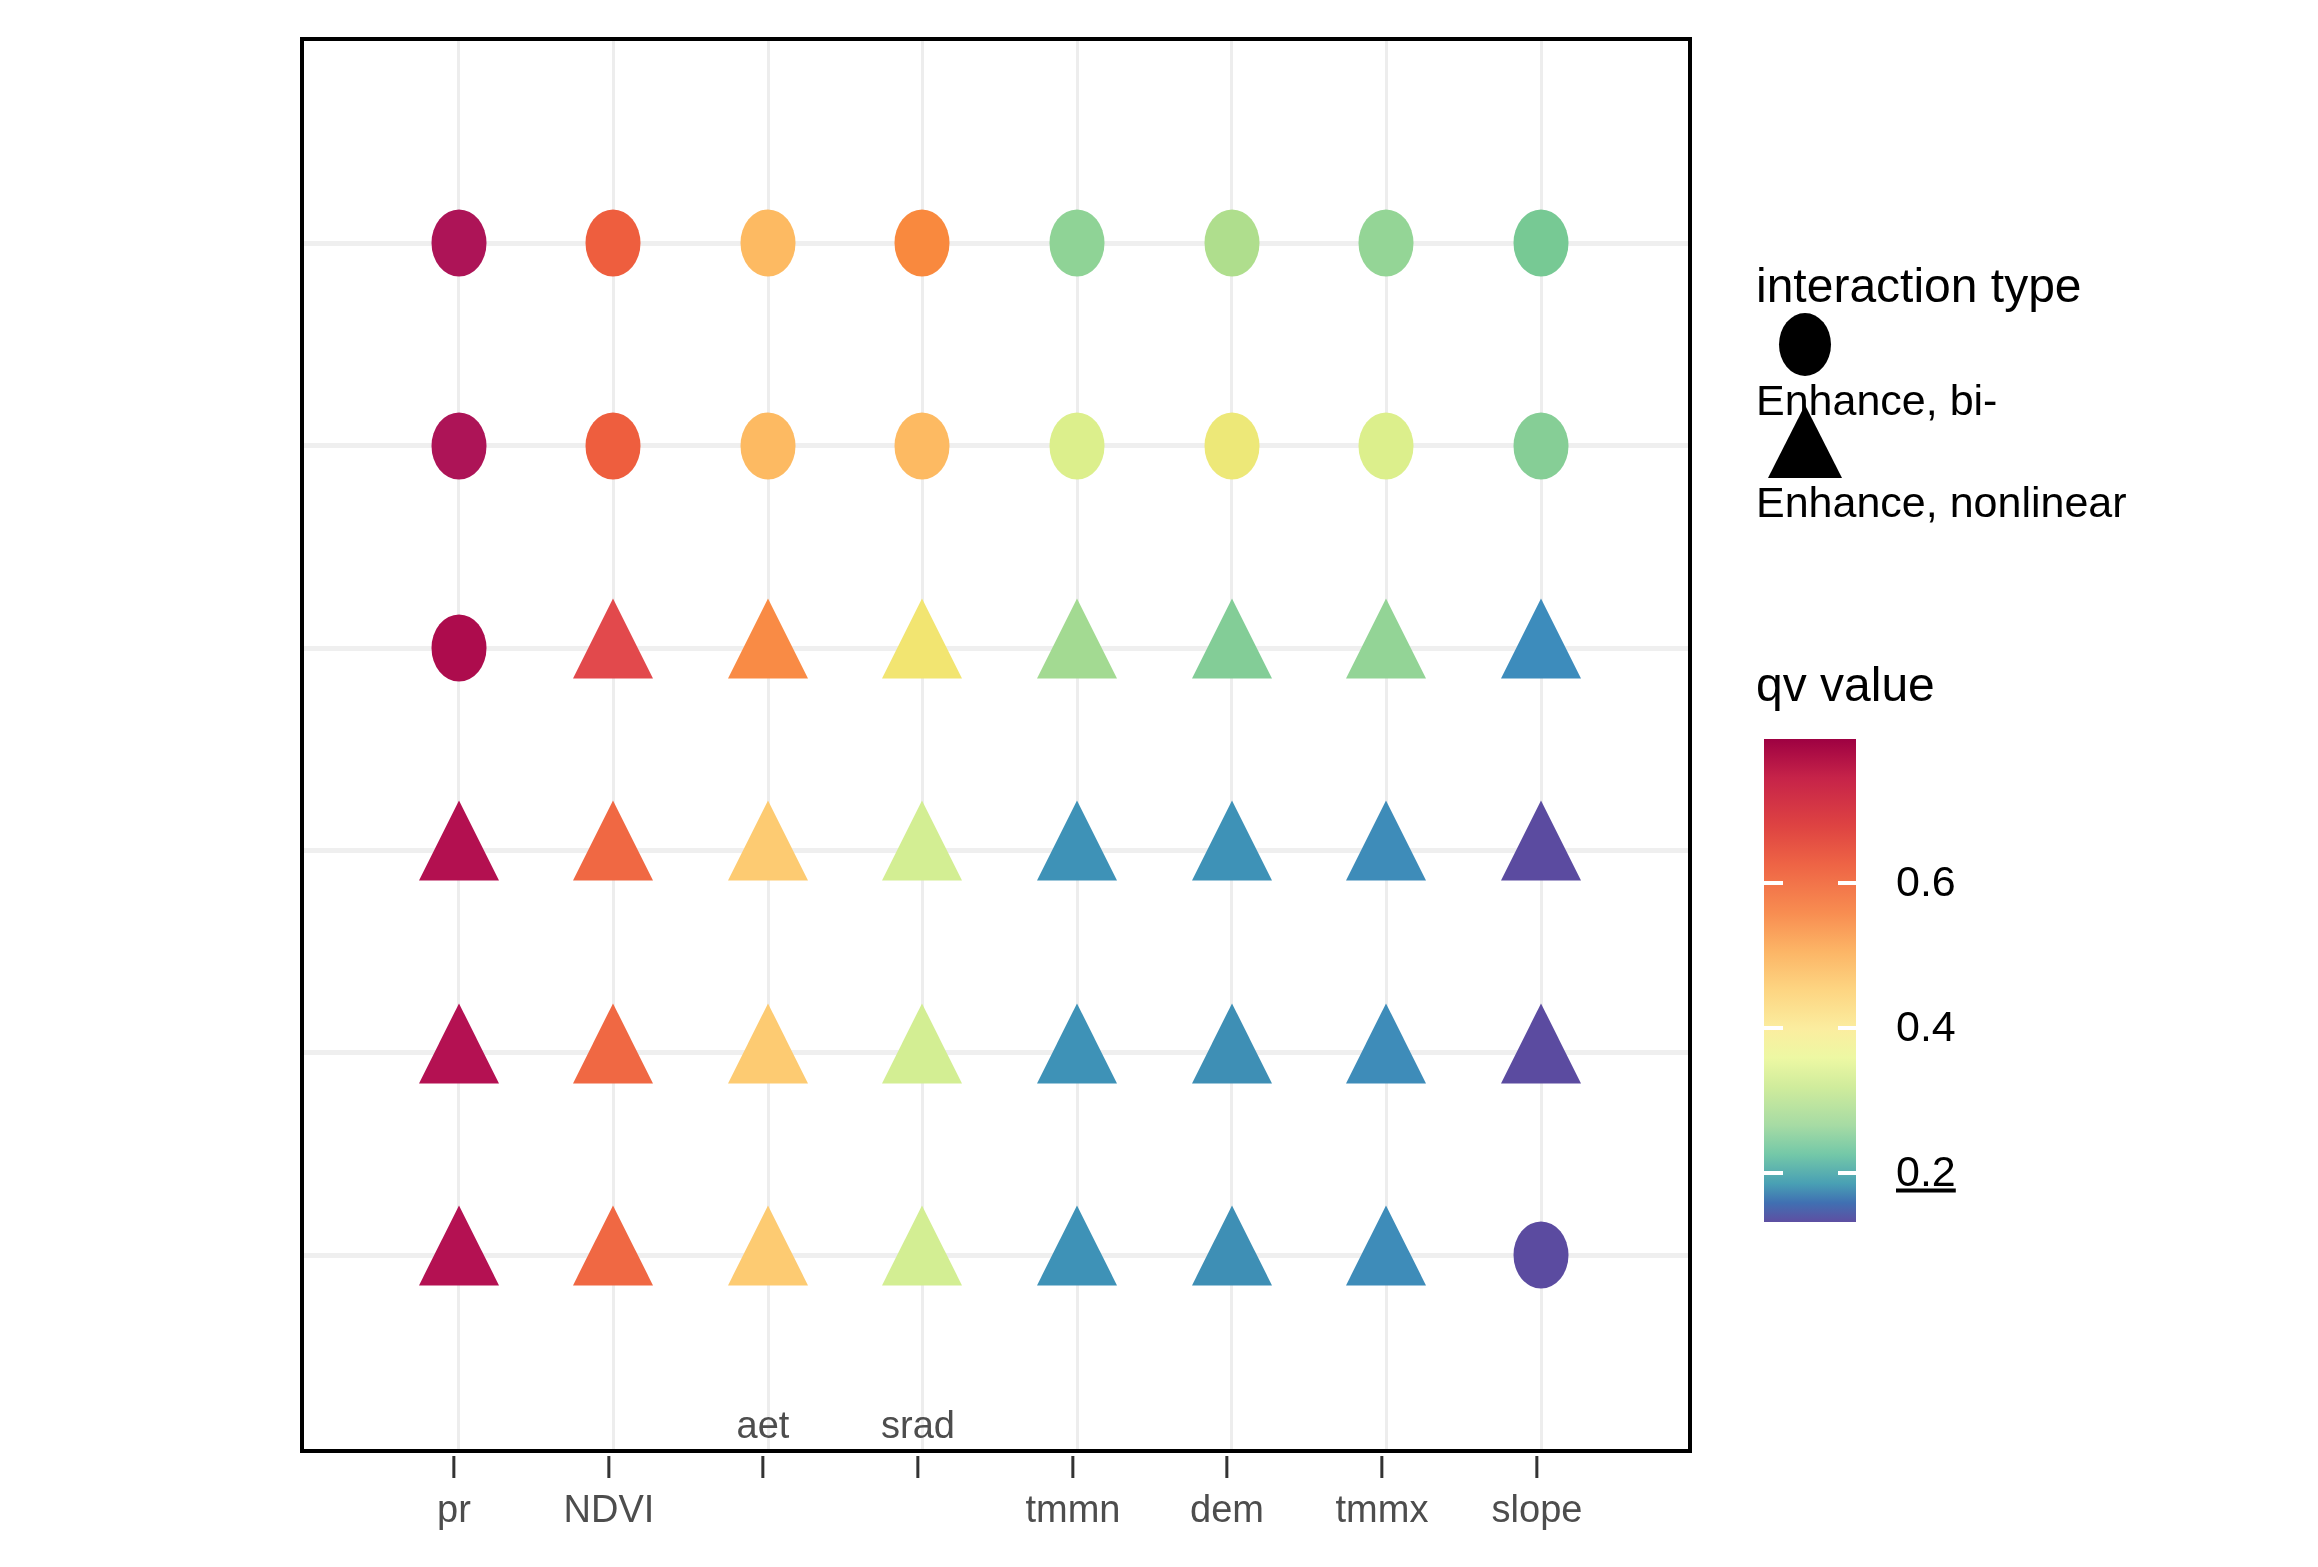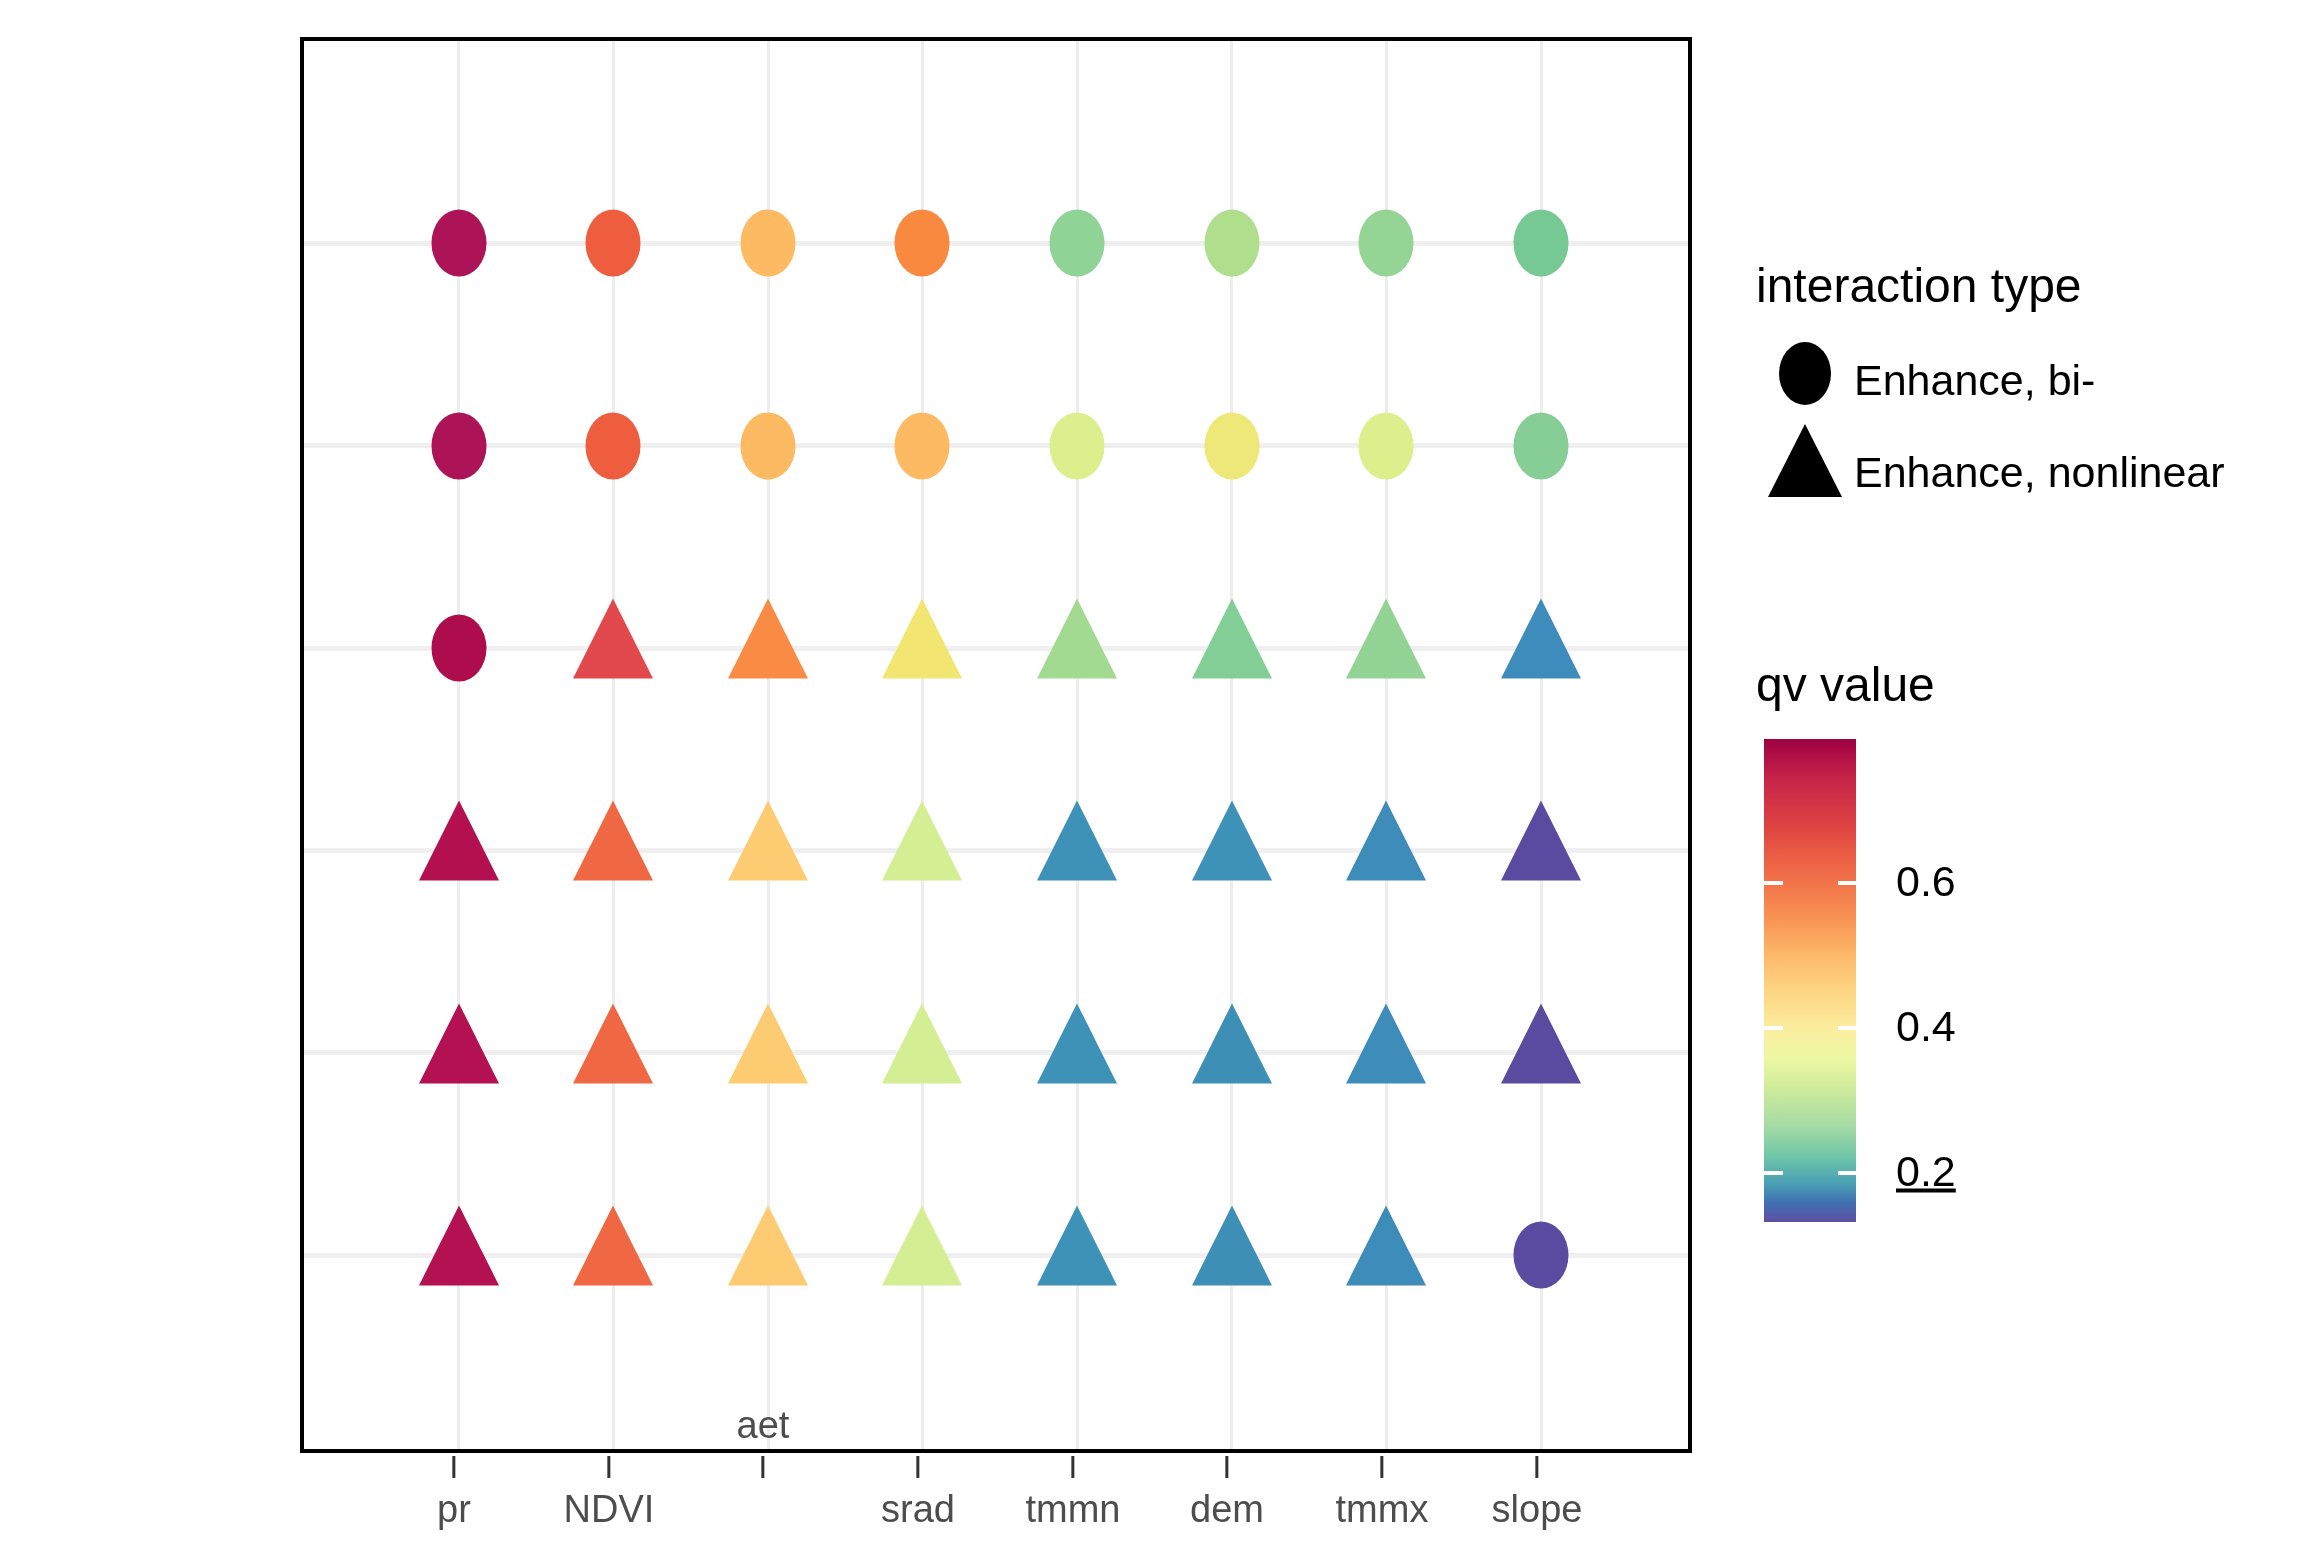--- a/index.html
+++ b/index.html
@@ -22,21 +22,21 @@
   .mk-circle{width:55px;height:67px;border-radius:50%;}
   .mk-tri{width:0;height:0;border-left:40px solid transparent;
           border-right:40px solid transparent;border-bottom:80px solid #000;
           background:none !important;transform:translate(-50%,-62%);}
 
   
   #legends{position:absolute;left:1756px;top:0;width:563px;height:1512px;}
   .legend-title{font-size:48px;color:#000;white-space:nowrap;}
 
   #shape-legend{position:absolute;left:0;top:258px;width:563px;}
-  .shape-row{display:flex;align-items:flex-end;height:92px;}
+  .shape-row{display:flex;align-items:flex-start;height:92px;flex-direction:column;}
   .shape-key{width:98px;display:flex;align-items:center;justify-content:center;}
   .key-circle{width:52px;height:63px;border-radius:50%;background:#000;}
   .key-tri{width:0;height:0;border-left:37px solid transparent;
            border-right:37px solid transparent;border-bottom:73px solid #000;}
   .shape-label{font-size:43px;color:#000;white-space:nowrap;}
 
   #color-legend{position:absolute;left:0;top:657px;width:563px;}
   #bar-wrap{position:relative;margin-top:27px;width:563px;height:483px;}
   #colorbar{position:absolute;left:8.3px;top:0;width:92px;height:483px;
             background:linear-gradient(to bottom,
@@ -130,21 +130,21 @@
 
     <div id="yaxis"></div>
     <div id="xaxis">
         <div class="xtick" style="left: 454px; top: 1456px;"></div>
         <div class="xlab" style="left: 454px; top: 1488px;">pr</div>
         <div class="xtick" style="left: 609px; top: 1456px;"></div>
         <div class="xlab" style="left: 609px; top: 1488px;">NDVI</div>
         <div class="xtick" style="left: 763px; top: 1456px;"></div>
         <div class="xlab" style="left: 763px; top: 1404px;">aet</div>
         <div class="xtick" style="left: 918px; top: 1456px;"></div>
-        <div class="xlab" style="left: 918px; top: 1488px;">srad</div>
+        <div class="xlab" style="left: 918px; top: 1404px;">srad</div>
         <div class="xtick" style="left: 1073px; top: 1456px;"></div>
         <div class="xlab" style="left: 1073px; top: 1488px;">tmmn</div>
         <div class="xtick" style="left: 1227px; top: 1456px;"></div>
         <div class="xlab" style="left: 1227px; top: 1488px;">dem</div>
         <div class="xtick" style="left: 1382px; top: 1456px;"></div>
         <div class="xlab" style="left: 1382px; top: 1488px;">tmmx</div>
         <div class="xtick" style="left: 1537px; top: 1456px;"></div>
         <div class="xlab" style="left: 1537px; top: 1488px;">slope</div>
       </div>
   </div>

